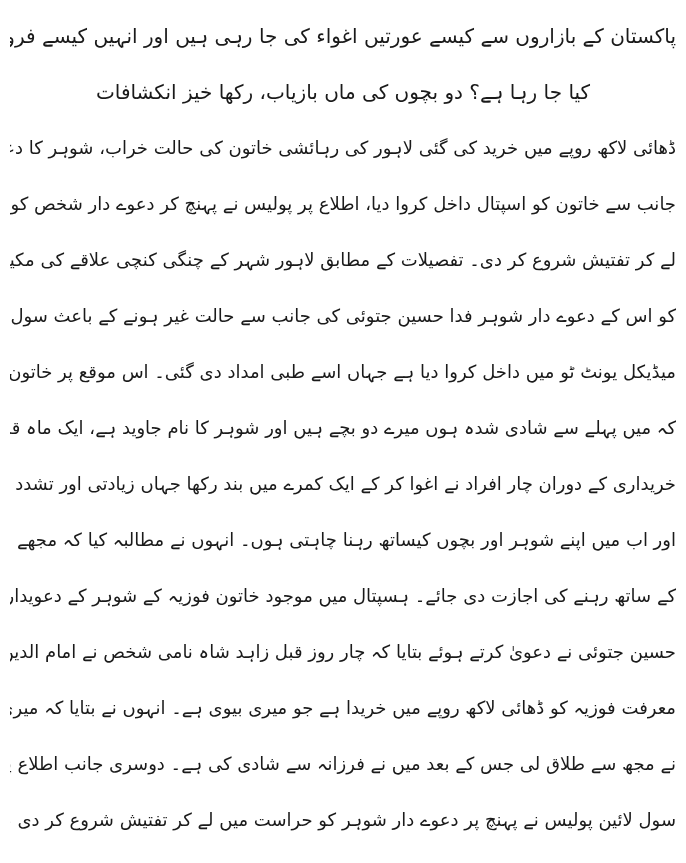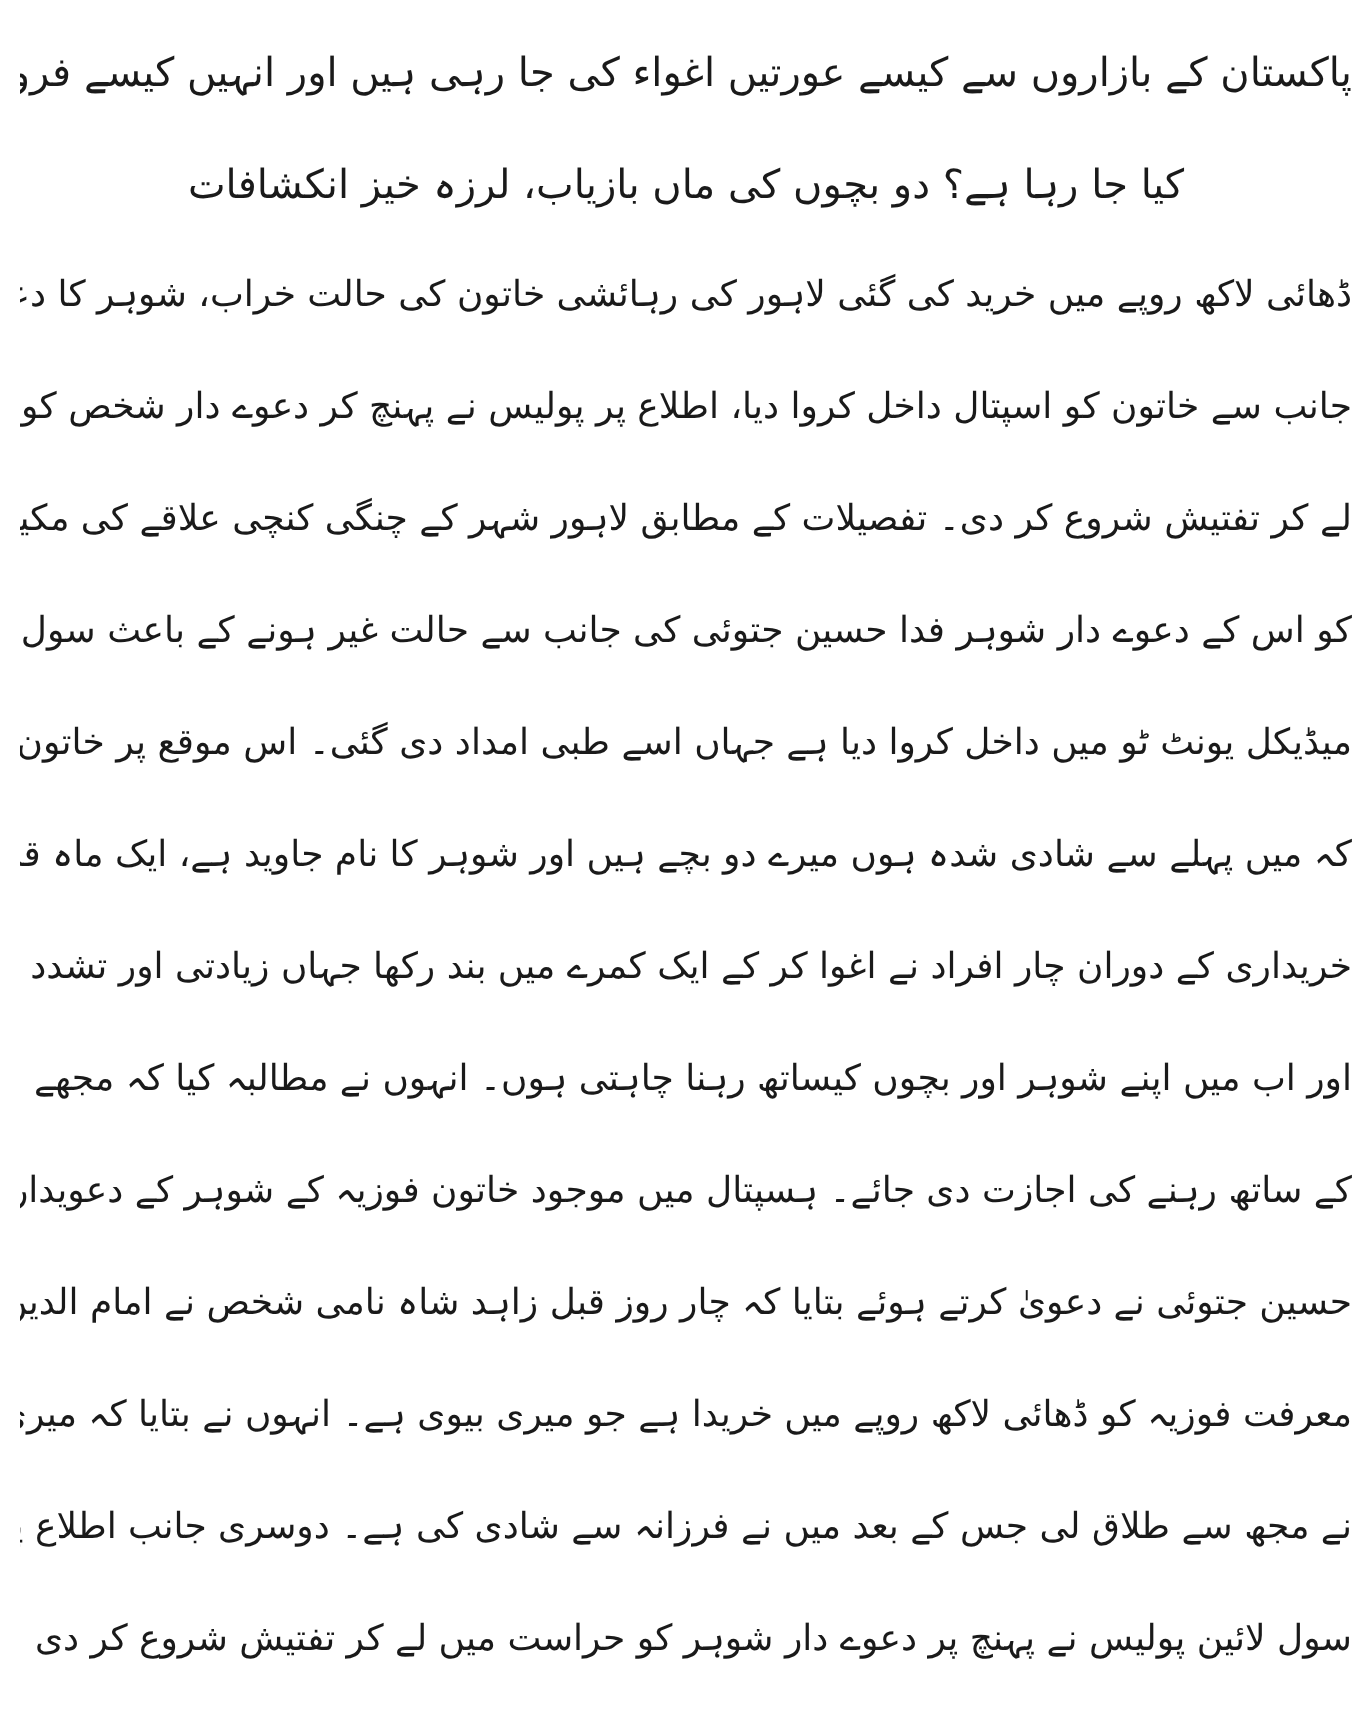--- a/index.html
+++ b/index.html
@@ -39,21 +39,21 @@
     text-align-last: right;
   }
 </style>
 </head>
 <body>
 
 <div class="article">
 
   <div class="headline">
     <div class="line">پاکستان کے بازاروں سے کیسے عورتیں اغواء کی جا رہی ہیں اور انہیں کیسے فروخت</div>
-    <div class="line centered">کیا جا رہا ہے؟ دو بچوں کی ماں بازیاب، لرزہ خیز انکشافات</div>
+    <div class="line centered">کیا جا رہا ہے؟ دو بچوں کی ماں بازیاب، رکھا خیز انکشافات</div>
   </div>
 
   <div class="body-text">
     <div class="line">ڈھائی لاکھ روپے میں خرید کی گئی لاہور کی رہائشی خاتون کی حالت خراب، شوہر کا دعوے دار شخص کی</div>
     <div class="line">جانب سے خاتون کو اسپتال داخل کروا دیا، اطلاع پر پولیس نے پہنچ کر دعوے دار شخص کو حراست میں</div>
     <div class="line">لے کر تفتیش شروع کر دی۔ تفصیلات کے مطابق لاہور شہر کے چنگی کنچی علاقے کی مکین خاتون فرزانہ شیخ</div>
     <div class="line">کو اس کے دعوے دار شوہر فدا حسین جتوئی کی جانب سے حالت غیر ہونے کے باعث سول اسپتال کے</div>
     <div class="line">میڈیکل یونٹ ٹو میں داخل کروا دیا ہے جہاں اسے طبی امداد دی گئی۔ اس موقع پر خاتون فوزیہ شیخ نے بتایا</div>
     <div class="line">کہ میں پہلے سے شادی شدہ ہوں میرے دو بچے ہیں اور شوہر کا نام جاوید ہے، ایک ماہ قبل مجھے بازار سے</div>
     <div class="line">خریداری کے دوران چار افراد نے اغوا کر کے ایک کمرے میں بند رکھا جہاں زیادتی اور تشدد کیا جاتا تھا</div>

